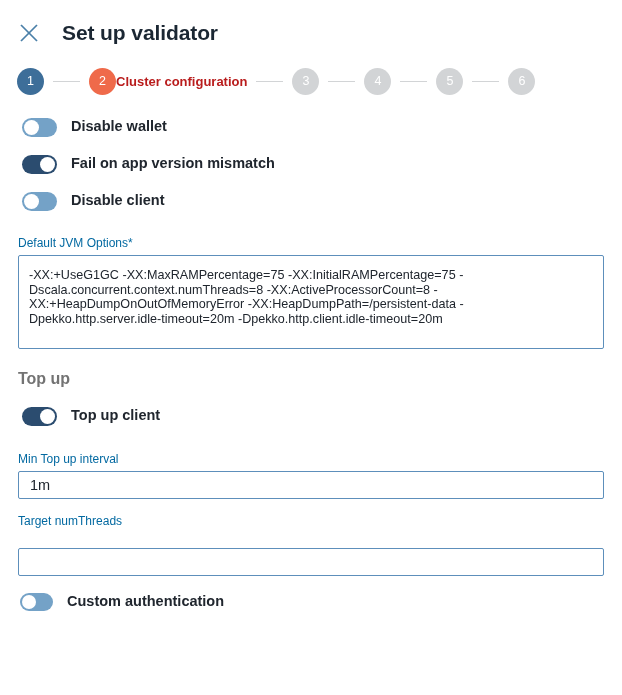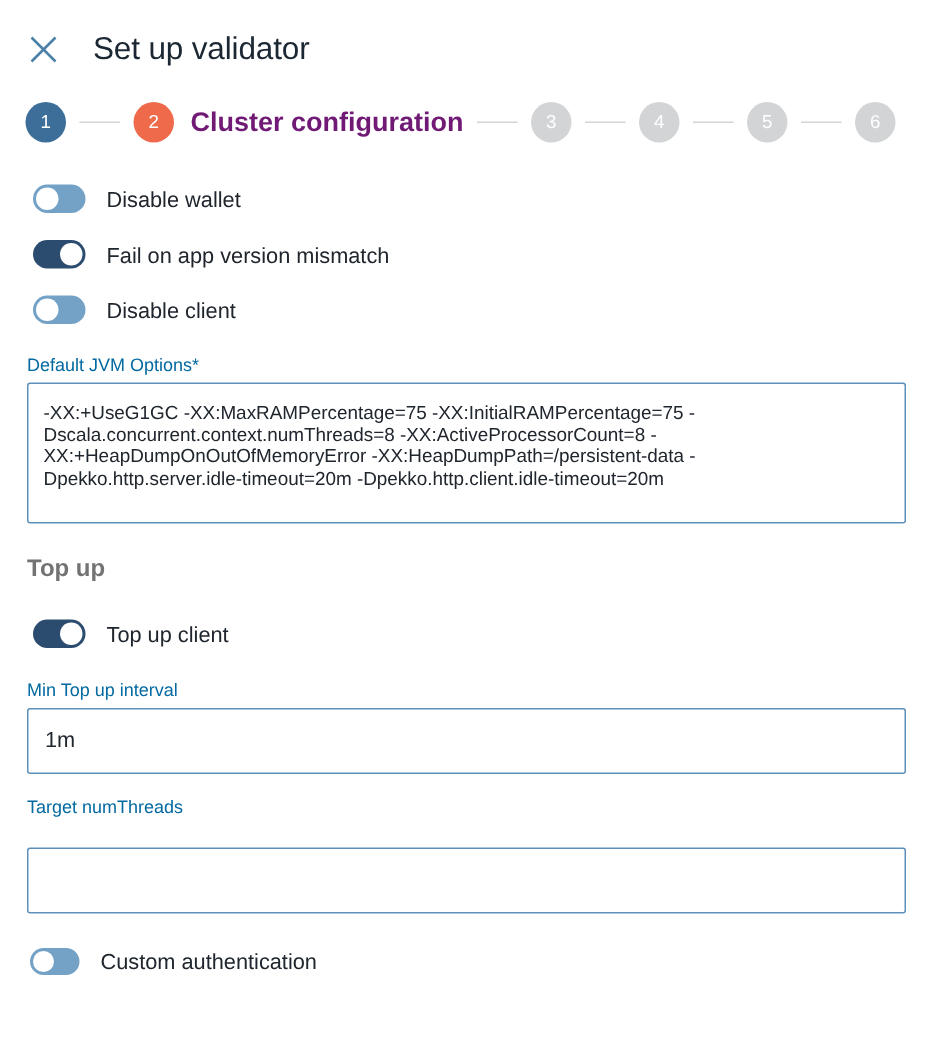--- a/index.html
+++ b/index.html
@@ -25,21 +25,21 @@
   }
   .close-icon {
     width: 22px;
     height: 22px;
     flex: 0 0 auto;
     display: block;
     cursor: pointer;
   }
   .page-title {
     font-size: 21px;
-    font-weight: normal;
+    font-weight: bold;
     letter-spacing: -0.1px;
     color: #1b2733;
     margin-left: 22px;
     white-space: nowrap;
   }
 
   
   .stepper {
     display: flex;
     align-items: center;
@@ -62,41 +62,41 @@
     font-size: 12.5px;
     color: #ffffff;
     flex: 0 0 auto;
     cursor: pointer;
     user-select: none;
   }
   .step-circle.done    { background: #3d6e99; }
   .step-circle.current { background: #ef6a4a; }
   .step-circle.todo    { background: #d2d4d6; }
   .step-label {
-    font-size: 18px;
-    font-weight: bold;
-    color: #701a75;
-    margin-left: 11px;
+    font-size: 13px;
+    font-weight: bold;
+    color: #b91c1c;
     white-space: nowrap;
   }
   .step-connector {
     width: 27px;
     height: 1px;
     background: #d2d4d6;
     margin: 0 9px;
     flex: 0 0 auto;
   }
 
   
   .toggle-row {
     display: flex;
-    align-items: flex-end;
+    align-items: flex-start;
     height: 24px;
     padding-left: 22px;
     cursor: pointer;
+    font-weight: bold;
   }
   .toggle {
     position: relative;
     width: 35px;
     height: 19px;
     border-radius: 10px;
     flex: 0 0 auto;
     cursor: pointer;
   }
   .toggle.off { background: #74a2c7; }
@@ -135,21 +135,21 @@
   .field-input {
     width: 100%;
     box-sizing: border-box;
     border: 1px solid #5d8fbb;
     border-radius: 2px;
     background: #ffffff;
     font-family: "Liberation Sans", sans-serif;
     font-size: 14.5px;
     color: #20262e;
     padding: 0 11px;
-    height: 44px;
+    height: 28px;
     line-height: 38px;
     outline: none;
   }
   .field-textarea {
     width: 100%;
     box-sizing: border-box;
     border: 1px solid #5d8fbb;
     border-radius: 2px;
     background: #ffffff;
     font-family: "Liberation Sans", sans-serif;

